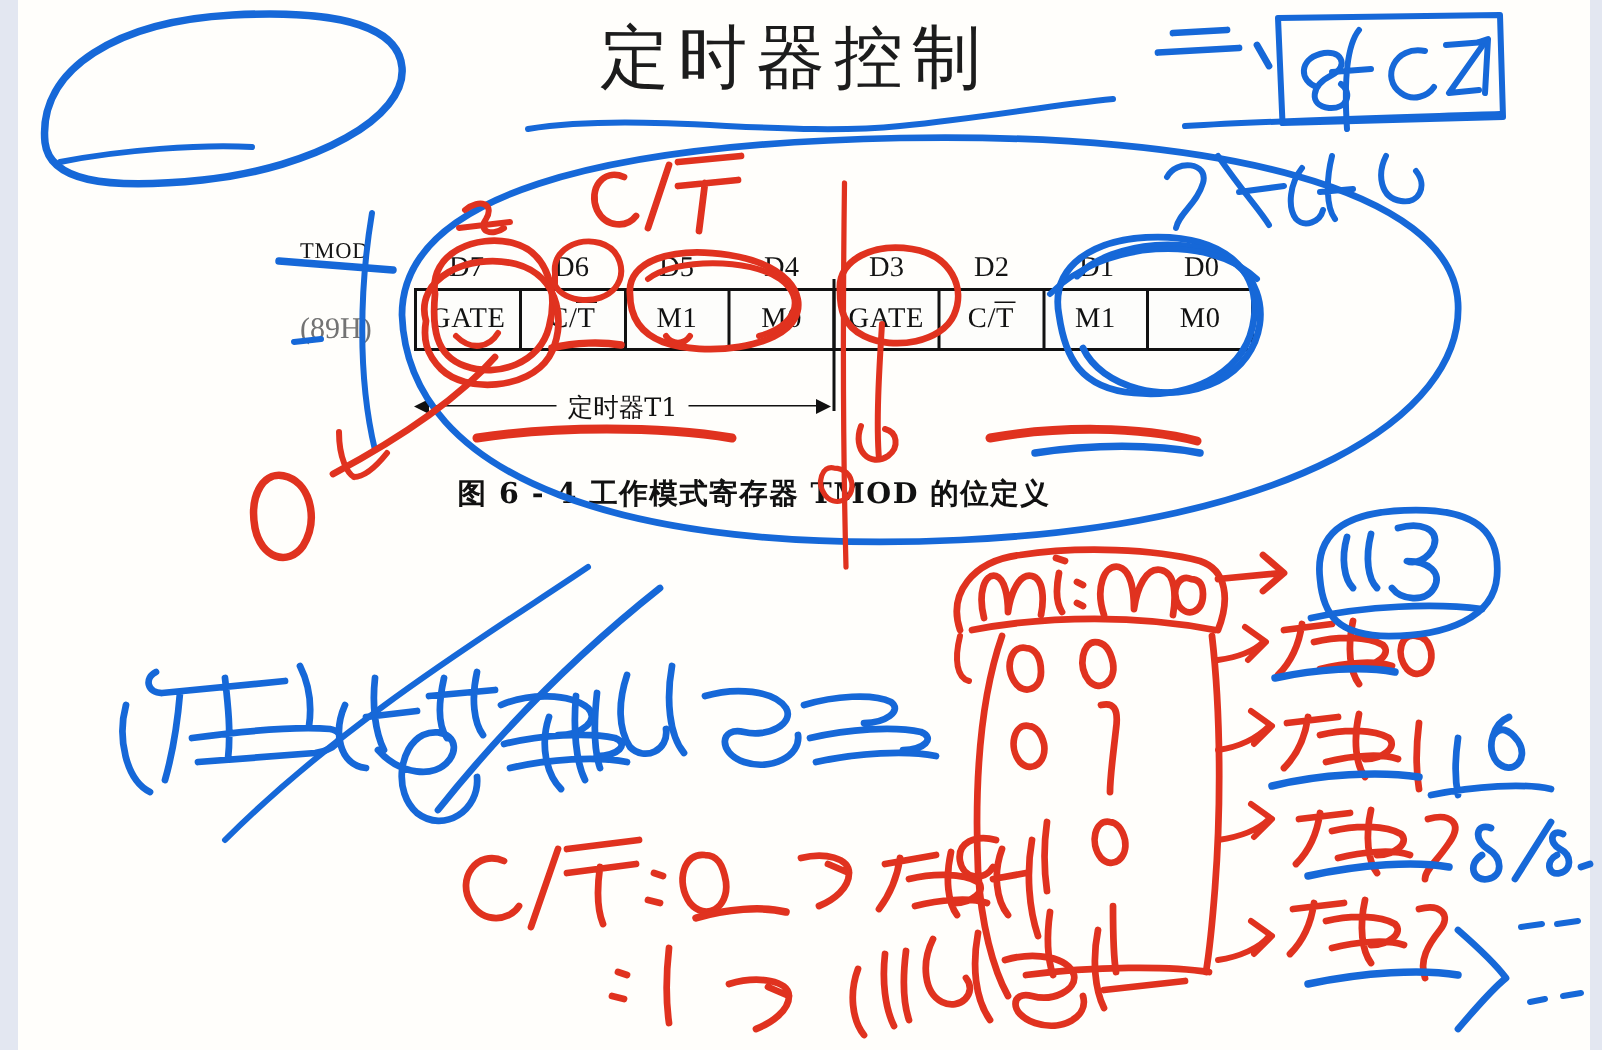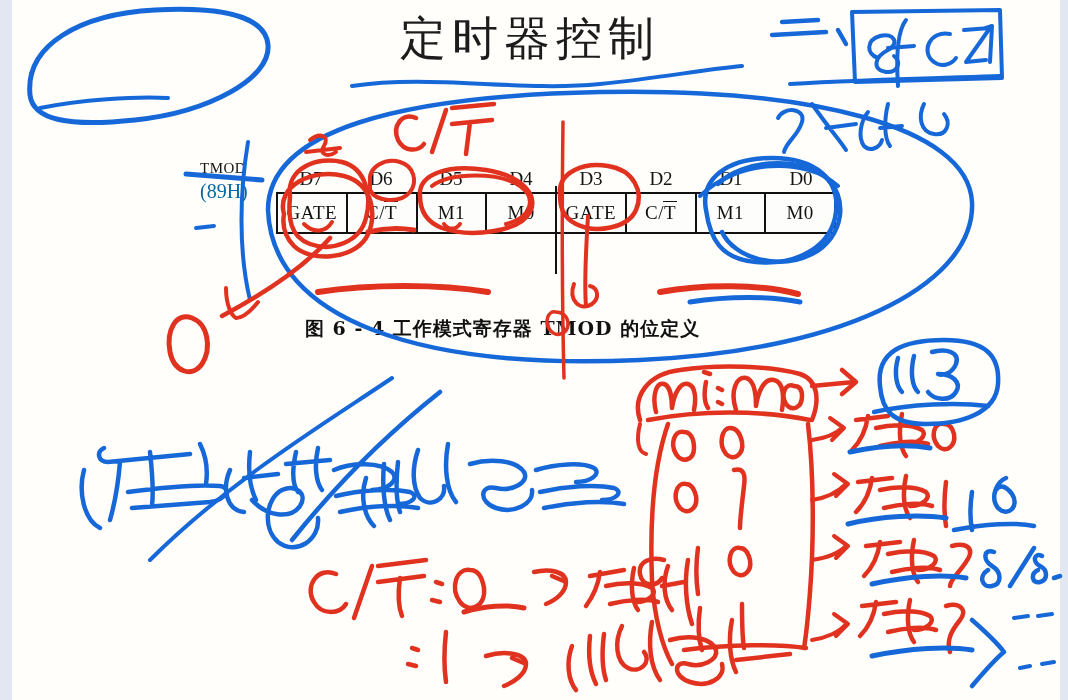--- a/index.html
+++ b/index.html
@@ -26,22 +26,22 @@
     font-family:"DejaVu Serif","Liberation Serif",serif;
     font-size:46px;letter-spacing:6px;color:#1c1c1c;
     white-space:nowrap;
     margin-left:26px;
   }
   #tmod-label{
     position:absolute;left:200px;top:160px;
     font-size:15px;color:#141414;letter-spacing:.5px;
   }
   #tmod-addr{
-    position:absolute;left:200px;top:180px;
-    font-size:20px;color:#0369a1;
+    position:absolute;left:200px;top:208px;
+    font-size:20px;color:#737373;
   }
 
   
   #bitnames{
     position:absolute;left:276px;top:168px;
     width:560px;height:22px;
     display:flex;
   }
   #bitnames .bn{
     flex:1;text-align:center;font-size:19px;color:#141414;
@@ -159,20 +159,27 @@
         <span>M1</span>
       </div>
     <div class="cell">
         <span>M0</span>
       </div>
   </div>
 
   <div id="divider"></div>
 
   <div id="spanrow">
+    <div class="span" id="span-t1">
+      <div class="ar l"></div>
+      <div class="line"></div>
+      <div class="txt">定时器T1</div>
+      <div class="line"></div>
+      <div class="ar r"></div>
+    </div>
   </div>
 
   <div id="caption">图 6 - 4   工作模式寄存器 TMOD 的位定义</div>
 
   <svg id="ink" viewBox="0 0 1068 700">
     <g fill="none" stroke-linecap="round" stroke-linejoin="round">
 
       <path stroke="#1668d8" stroke-width="5" d="M30 95 C25 45 80 14 155 10 C232 6 266 20 268 45 C271 78 210 112 135 120 C68 127 33 120 30 95 Z"></path>
 
       <path stroke="#1668d8" stroke-width="4" d="M40 108 C80 100 135 96 168 98"></path>

